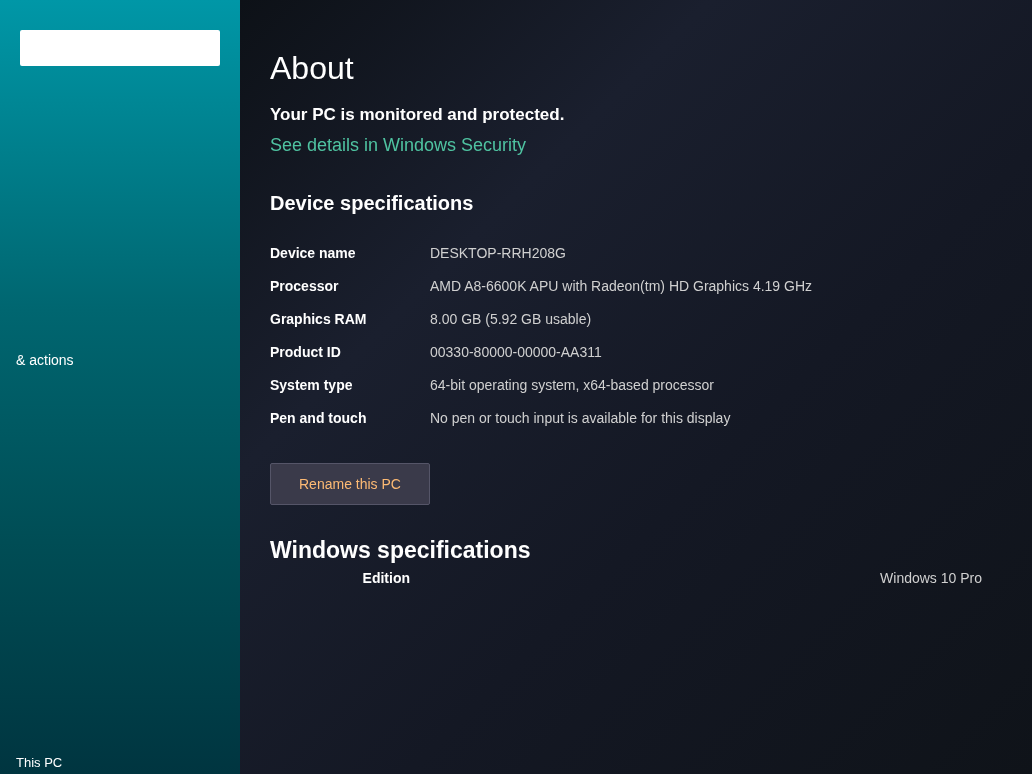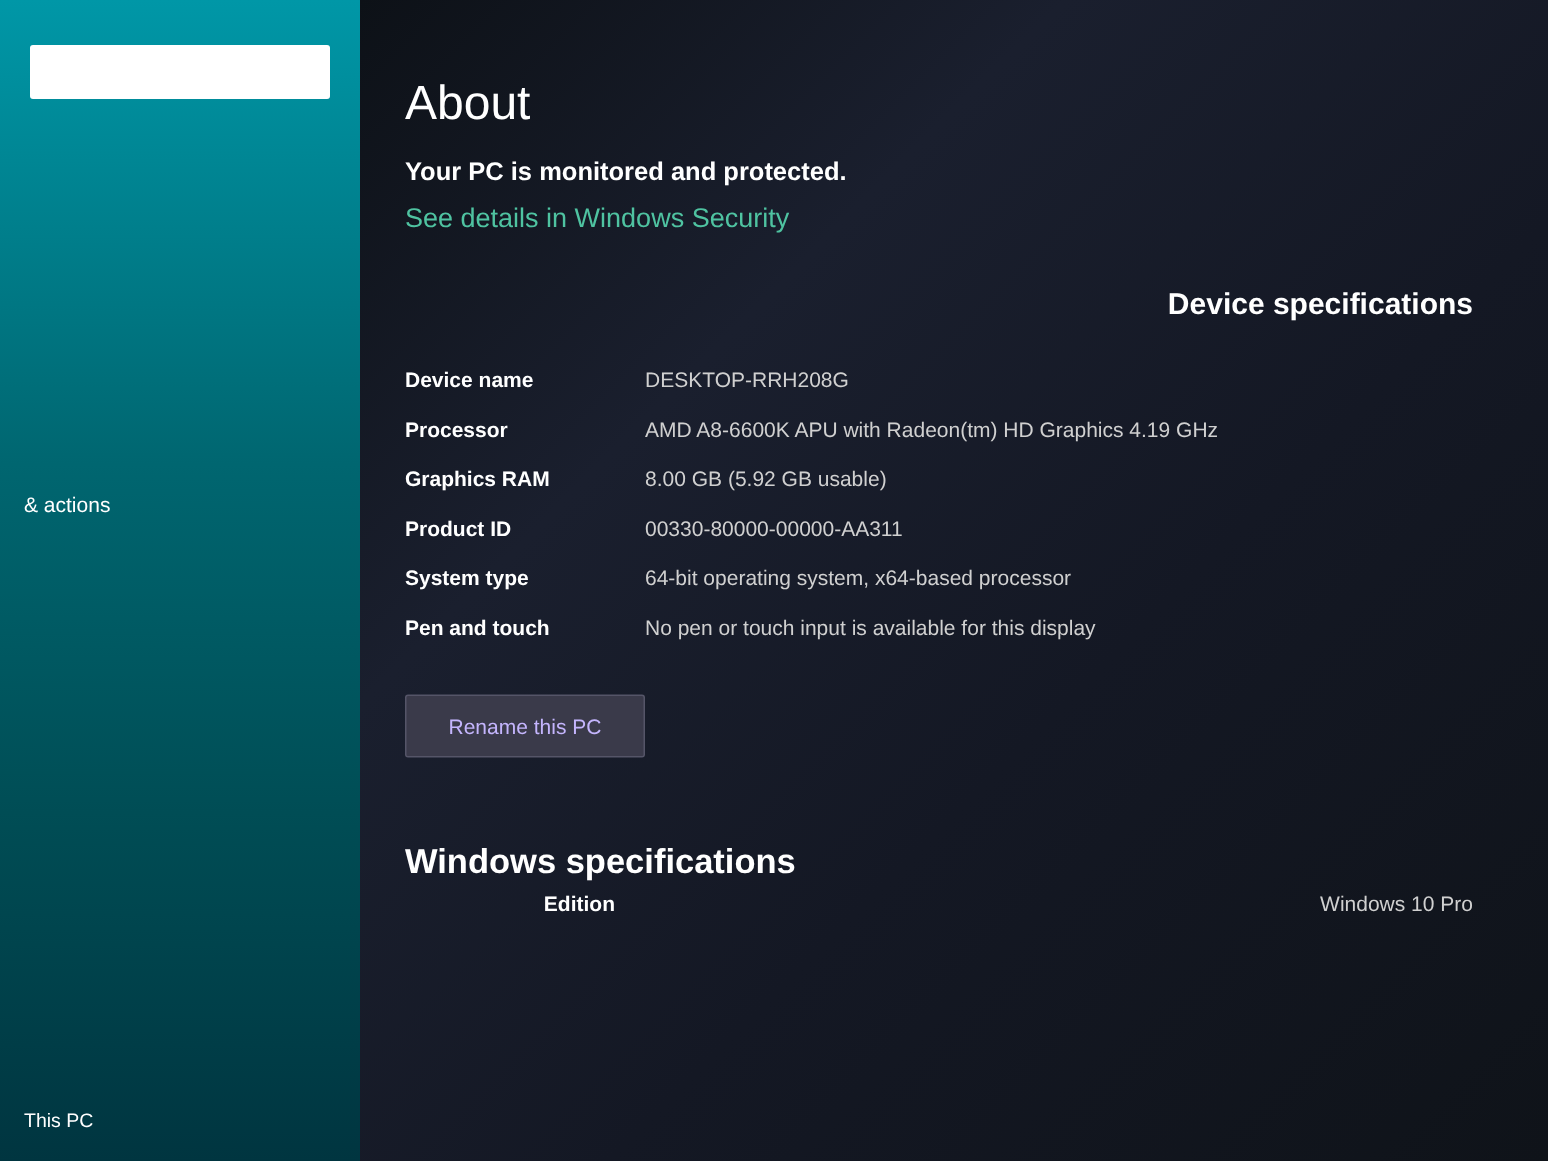--- a/index.html
+++ b/index.html
@@ -15,40 +15,41 @@
     .sidebar {
       width: 240px;
       height: 774px;
       background: linear-gradient(180deg, #0097a7 0%, #006670 40%, #004d55 70%, #003540 100%);
       flex-shrink: 0;
       position: relative;
       display: flex;
       flex-direction: column;
       align-items: flex-start;
       padding-top: 20px;
+      gap: 24px;
     }
 
     .sidebar-search {
       width: 200px;
       height: 36px;
       background: white;
       margin: 10px auto;
       border-radius: 2px;
     }
 
     .sidebar-actions {
       color: white;
       font-size: 14px;
       padding: 12px 16px;
       margin-top: 240px;
     }
 
     .sidebar-bottom {
       position: absolute;
-      bottom: 20px;
+      bottom: 4px;
       left: 16px;
       color: white;
       font-size: 13px;
     }
 
     
     .main {
       flex: 1;
       background: #1a1a2e;
       background: linear-gradient(135deg, #0d1117 0%, #1a1f2e 30%, #141824 60%, #0f1319 100%);
@@ -78,21 +79,20 @@
       cursor: pointer;
       display: inline-block;
       margin-bottom: 36px;
     }
 
     .section-title {
       font-size: 20px;
       font-weight: 600;
       color: white;
       margin-bottom: 22px;
-      text-align: right;
     }
 
     .spec-table {
       width: 100%;
       border-collapse: collapse;
       margin-bottom: 28px;
     }
 
     .spec-table tr td {
       padding: 6px 0;
@@ -120,28 +120,28 @@
       padding: 10px 28px;
       font-size: 14px;
       cursor: pointer;
       margin-bottom: 16px;
       display: block;
       border-radius: 2px;
     }
 
     .btn-rename {
       background: #3a3a4a;
-      color: #c4b5fd;
+      color: #fdba74;
       border: 1px solid #555568;
       padding: 12px 28px;
       font-size: 14px;
       cursor: pointer;
       display: block;
       border-radius: 2px;
-      margin-bottom: 56px;
+      margin-bottom: 32px;
     }
 
     .windows-section-title {
       font-size: 23px;
       font-weight: 700;
       color: white;
       margin-bottom: 1px;
     }
 
     .win-spec-table {

